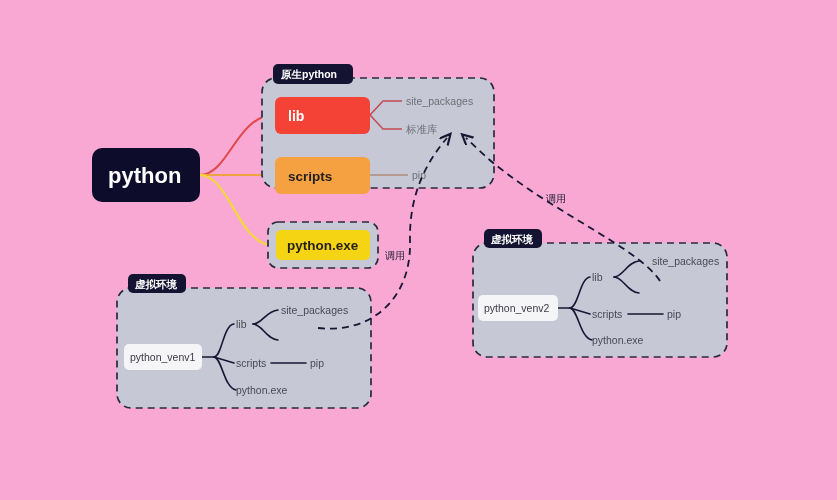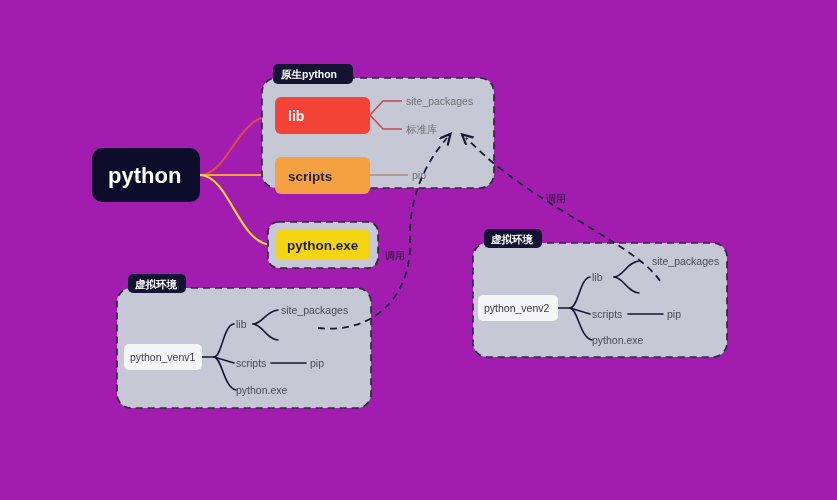--- a/index.html
+++ b/index.html
@@ -10,21 +10,21 @@
   body {
     width: 837px;
     height: 500px;
     overflow: hidden;
     font-family: "Liberation Sans", "DejaVu Sans", sans-serif;
   }
   #canvas {
     position: relative;
     width: 837px;
     height: 500px;
-    background: #a21caf;
+    background: #f9a8d4;
   }
   svg.diagram {
     position: absolute;
     top: 0;
     left: 0;
     width: 837px;
     height: 500px;
   }
   .badge-text {
     font-size: 10.5px;

